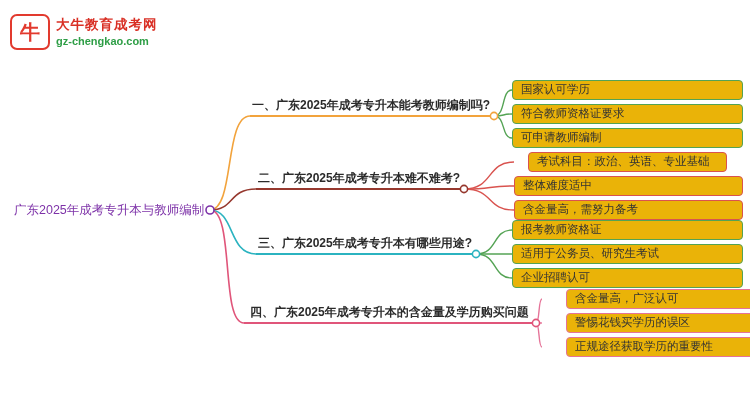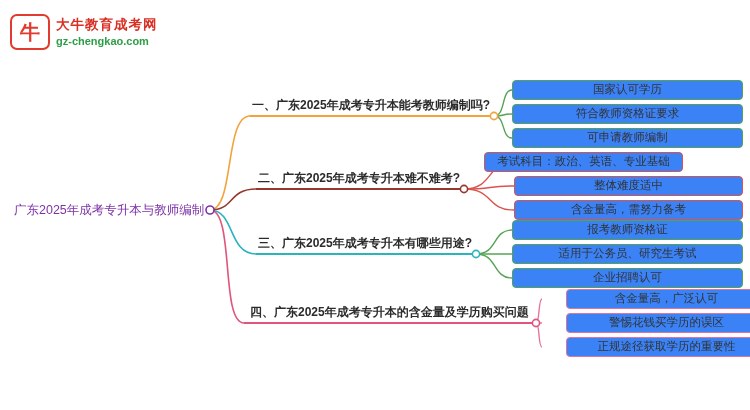--- a/index.html
+++ b/index.html
@@ -15,23 +15,23 @@
     display:flex;align-items:center;justify-content:center;
     color:#e23a2e;font-weight:bold;font-size:20px;box-sizing:border-box;}
   .logo-title{color:#d93025;font-weight:bold;font-size:13.5px;letter-spacing:1px;line-height:18px;}
   .logo-sub{color:#2e9e46;font-weight:bold;font-size:11px;line-height:14px;}
 
   
   .root-label{position:absolute;left:14px;top:202px;color:#7d32a8;font-weight:normal;
     font-size:12.5px;line-height:16px;white-space:nowrap;}
   .branch-label{position:absolute;font-size:12px;font-weight:600;color:#2b2b2b;
     line-height:16px;white-space:nowrap;}
-  .leaf{position:absolute;box-sizing:border-box;height:20px;background:#3b82f6;
+  .leaf{position:absolute;box-sizing:border-box;height:20px;background:#eab308;
     border:1.3px solid #999;border-radius:4px;font-size:11.5px;line-height:17px;
-    padding:0 8px;color:#333;white-space:nowrap;overflow:hidden;text-align:center;}
+    padding:0 8px;color:#333;white-space:nowrap;overflow:hidden;}
   .leaf.green{border-color:#54a354;}
   .leaf.red{border-color:#d9534f;}
   .leaf.pink{border-color:#e57398;margin-left:24px;}
 </style>
 </head>
 <body>
 
 <div id="canvas">
 
   <svg class="connectors" viewBox="0 0 750 410" fill="none">
@@ -83,21 +83,21 @@
 
   <div class="branch-label" style="left:252px;top:97px">一、广东2025年成考专升本能考教师编制吗?</div>
   <div class="branch-label" style="left:258px;top:170px">二、广东2025年成考专升本难不难考?</div>
   <div class="branch-label" style="left:258px;top:235px">三、广东2025年成考专升本有哪些用途?</div>
   <div class="branch-label" style="left:250px;top:304px">四、广东2025年成考专升本的含金量及学历购买问题</div>
 
   <div class="leaf green" style="left:512px;top:80px;width:231px">国家认可学历</div>
   <div class="leaf green" style="left:512px;top:104px;width:231px">符合教师资格证要求</div>
   <div class="leaf green" style="left:512px;top:128px;width:231px">可申请教师编制</div>
 
-  <div class="leaf red" style="left:484px;top:152px;width:199px">考试科目：政治、英语、专业基础</div>
+  <div class="leaf red" style="left:528px;top:152px;width:199px">考试科目：政治、英语、专业基础</div>
   <div class="leaf red" style="left:514px;top:176px;width:229px">整体难度适中</div>
   <div class="leaf red" style="left:514px;top:200px;width:229px">含金量高，需努力备考</div>
 
   <div class="leaf green" style="left:512px;top:220px;width:231px">报考教师资格证</div>
   <div class="leaf green" style="left:512px;top:244px;width:231px">适用于公务员、研究生考试</div>
   <div class="leaf green" style="left:512px;top:268px;width:231px">企业招聘认可</div>
 
   <div class="leaf pink" style="left:542px;top:289px;width:201px">含金量高，广泛认可</div>
   <div class="leaf pink" style="left:542px;top:313px;width:201px">警惕花钱买学历的误区</div>
   <div class="leaf pink" style="left:542px;top:337px;width:201px">正规途径获取学历的重要性</div>

